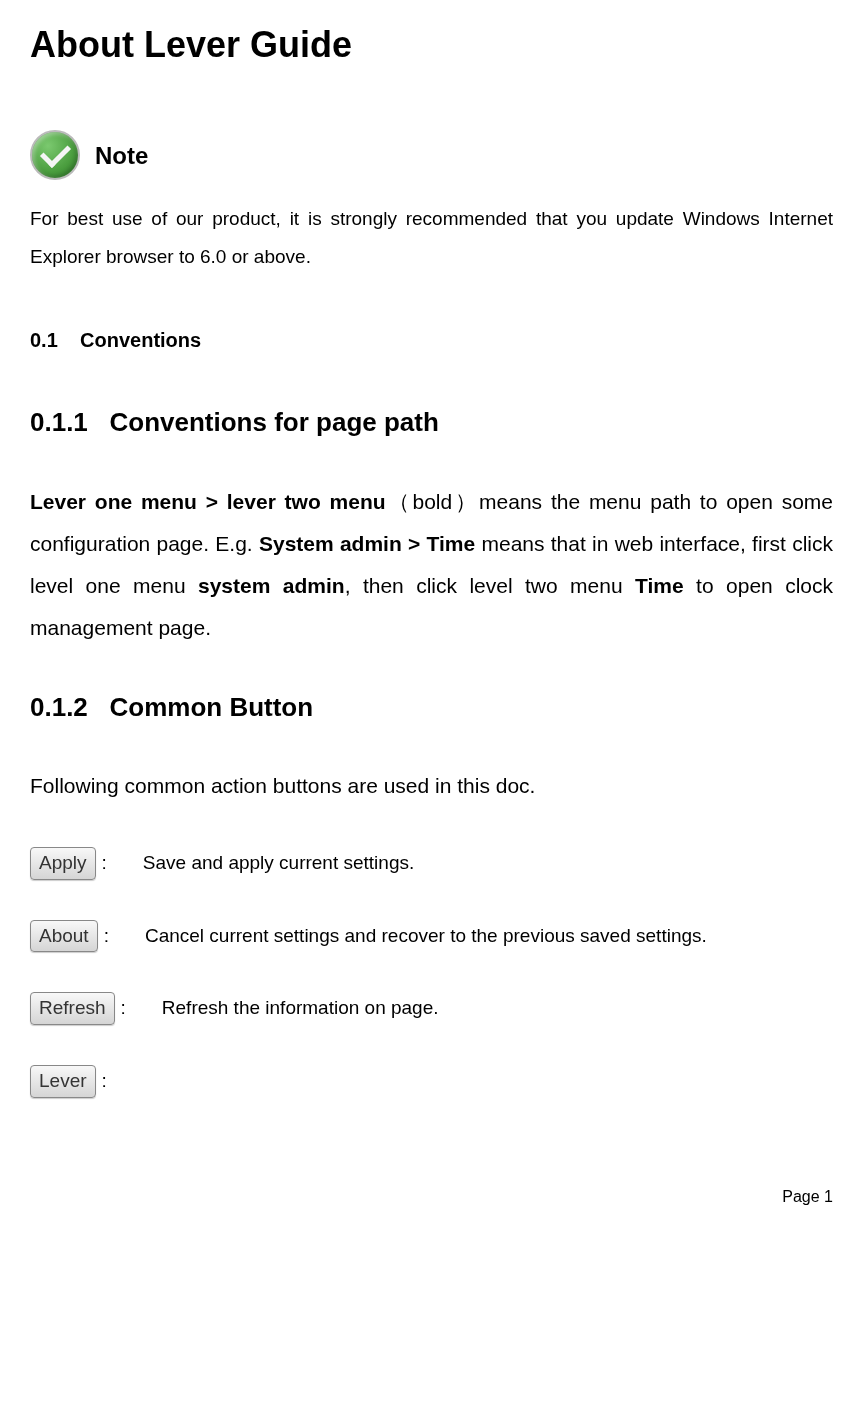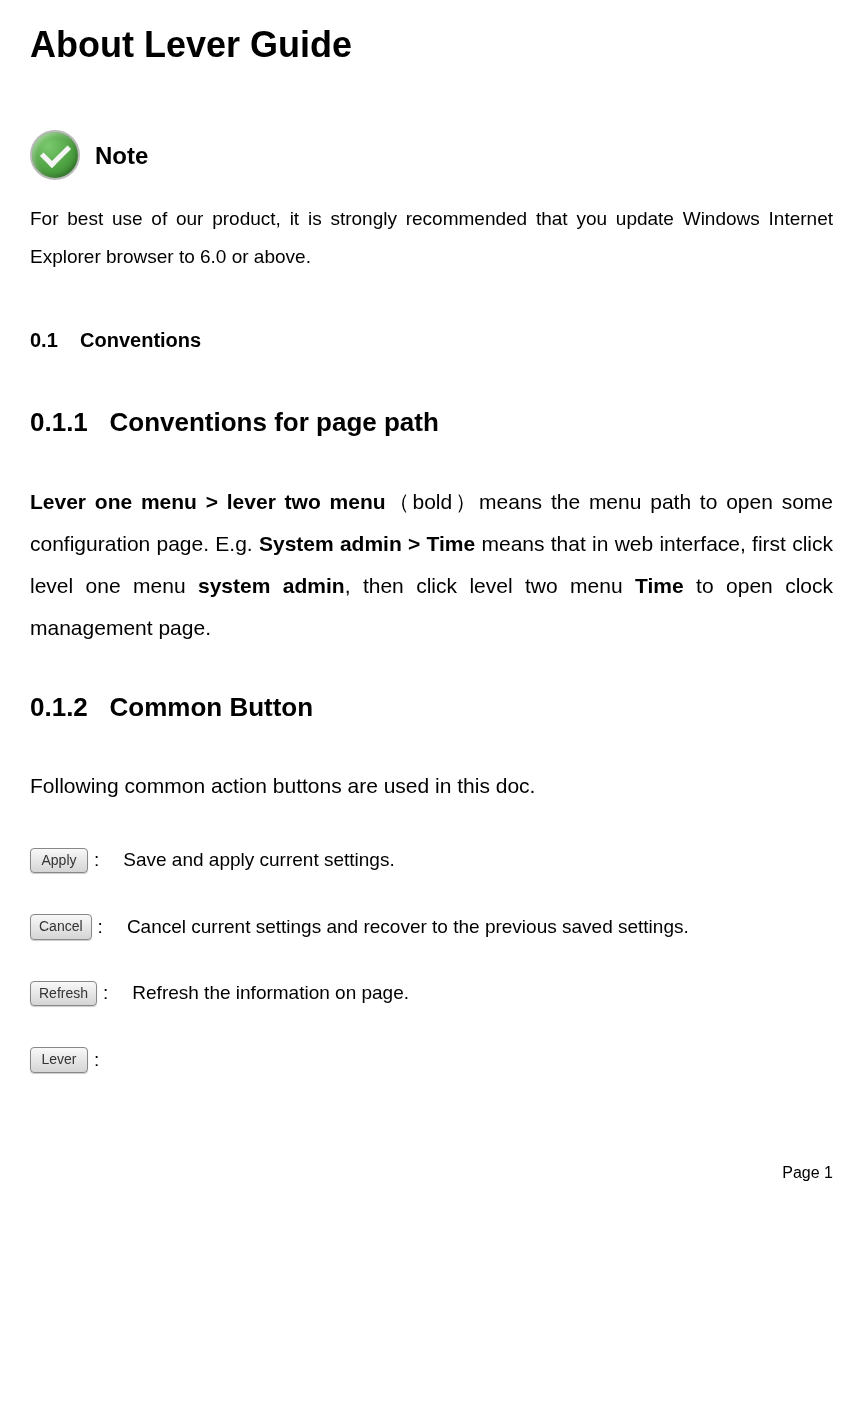--- a/index.html
+++ b/index.html
@@ -79,28 +79,28 @@
       align-items: center;
       margin-bottom: 40px;
       font-size: 19px;
     }
     .ui-button {
       display: inline-block;
       padding: 2px 8px;
       border: 1px solid #888;
       border-radius: 4px;
       background: linear-gradient(#f8f8f8, #d5d5d5);
-      font-size: 14px;
+      font-size: 19px;
       color: #333;
       min-width: 40px;
       text-align: center;
       box-shadow: 0 1px 1px rgba(0,0,0,0.2);
     }
     .button-desc {
-      margin-left: 12px;
+      margin-left: 24px;
     }
     .colon-sep {
       margin-left: 6px;
       margin-right: 12px;
     }
     .page-footer {
       text-align: right;
       font-size: 16px;
       margin-top: 88px;
     }
@@ -134,21 +134,21 @@
 
 <p class="body-text">Following common action buttons are used in this doc.</p>
 
 <div class="button-list">
   <div class="button-item">
     <span class="ui-button">Apply</span>
     <span class="colon-sep">:</span>
     <span class="button-desc">Save and apply current settings.</span>
   </div>
   <div class="button-item">
-    <span class="ui-button">Cancel</span>
+    <span class="ui-button">About</span>
     <span class="colon-sep">:</span>
     <span class="button-desc">Cancel current settings and recover to the previous saved settings.</span>
   </div>
   <div class="button-item">
     <span class="ui-button">Refresh</span>
     <span class="colon-sep">:</span>
     <span class="button-desc">Refresh the information on page.</span>
   </div>
   <div class="button-item">
     <span class="ui-button">Lever</span>

